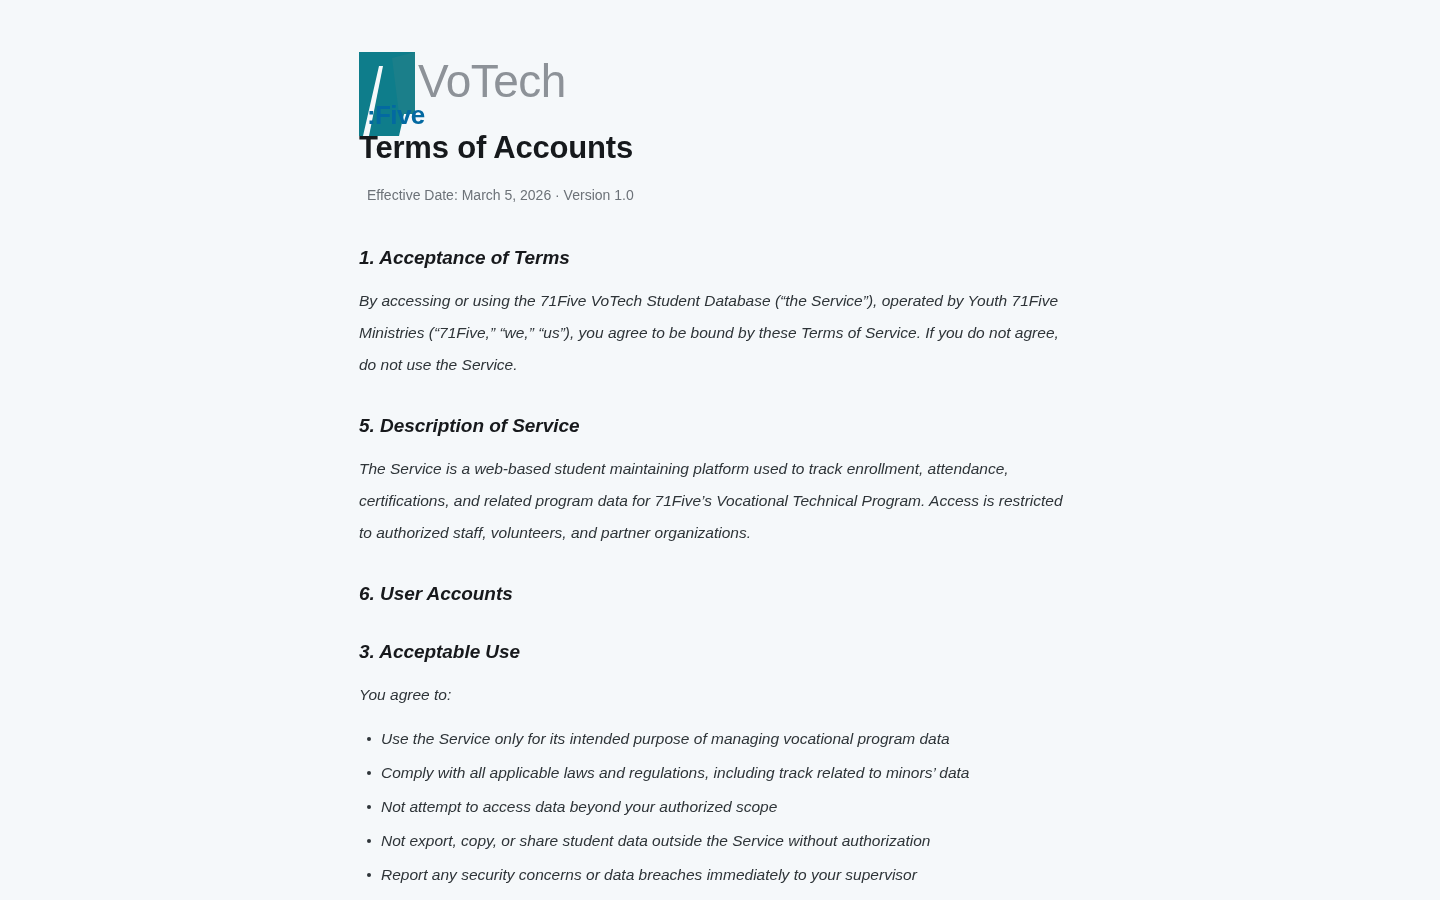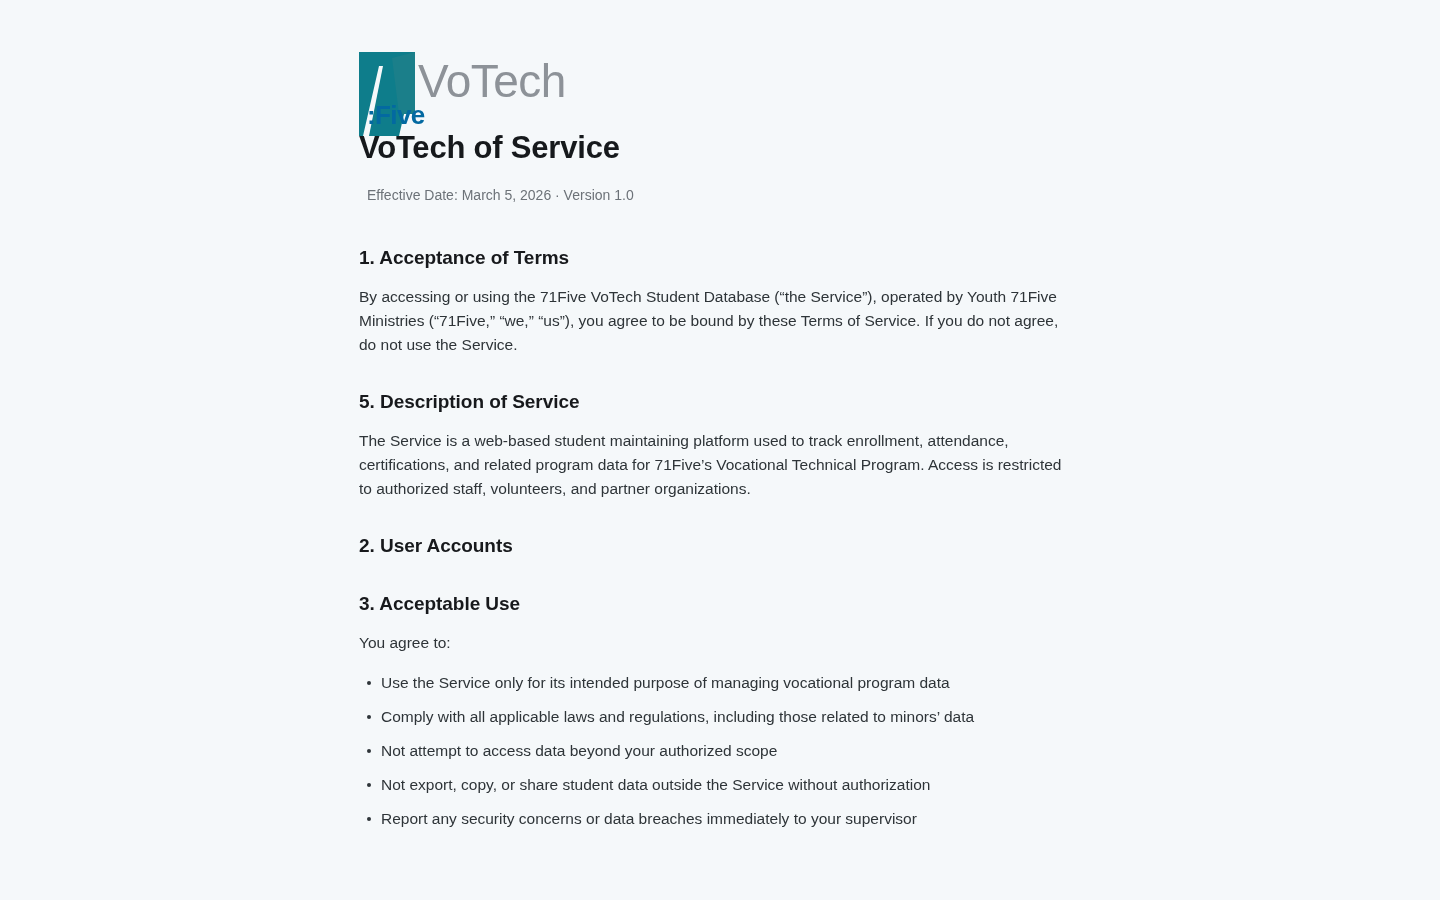--- a/index.html
+++ b/index.html
@@ -87,36 +87,37 @@
     padding-top: 10px;
     font-size: 14px;
     font-weight: 400;
     color: #6c7278;
     line-height: 20px;
   }
 
   
   .section {
     padding-top: 32px;
+    font-style: italic;
   }
   .section-heading {
     margin: 0;
     font-size: 19px;
     font-weight: 700;
     letter-spacing: -0.05px;
     color: #17191c;
     line-height: 26px;
   }
   .section-para {
     margin: 0;
     padding-top: 14px;
     font-size: 15.5px;
     font-weight: 400;
     color: #2e3438;
-    line-height: 24px;
+    line-height: 32px;
   }
 
   .bullet-list {
     margin: 0;
     padding: 6px 0 0 0;
     list-style: none;
   }
   .bullet-item {
     position: relative;
     padding: 0 0 0 22px;
@@ -150,41 +151,41 @@
             <path d="M0 0 H56 V14 H20 L4 84 H0 Z" fill="#0e7d8b"></path>
             <path d="M24 14 H56 L40 84 H10 Z" fill="#0e7d8b"></path>
             <path d="M33 6 L56 0 V62 H40 Z" fill="#1b7f8a"></path>
           </svg>
         </span>
         <span class="logo-votech">VoTech</span>
         <span class="logo-five">:Five</span>
       </div>
     </div>
 
-    <h1 class="doc-title">VoTech of Service</h1>
+    <h1 class="doc-title">Terms of Accounts</h1>
     <p class="doc-meta">Effective Date: March 5, 2026 · Version 1.0</p>
 
     <div id="sections-root">
         <div class="section">
           <h2 class="section-heading">1. Acceptance of Terms</h2>
           <p class="section-para">By accessing or using the 71Five VoTech Student Database (“the Service”), operated by Youth 71Five Ministries (“71Five,” “we,” “us”), you agree to be bound by these Terms of Service. If you do not agree, do not use the Service.</p>
         </div>
         <div class="section">
           <h2 class="section-heading">5. Description of Service</h2>
           <p class="section-para">The Service is a web-based student maintaining platform used to track enrollment, attendance, certifications, and related program data for 71Five’s Vocational Technical Program. Access is restricted to authorized staff, volunteers, and partner organizations.</p>
         </div>
         <div class="section">
-          <h2 class="section-heading">2. User Accounts</h2>
+          <h2 class="section-heading">6. User Accounts</h2>
         </div>
         <div class="section">
           <h2 class="section-heading">3. Acceptable Use</h2>
           <p class="section-para">You agree to:</p>
           <ul class="bullet-list">
             <li class="bullet-item">Use the Service only for its intended purpose of managing vocational program data</li>
-            <li class="bullet-item">Comply with all applicable laws and regulations, including those related to minors’ data</li>
+            <li class="bullet-item">Comply with all applicable laws and regulations, including track related to minors’ data</li>
             <li class="bullet-item">Not attempt to access data beyond your authorized scope</li>
             <li class="bullet-item">Not export, copy, or share student data outside the Service without authorization</li>
             <li class="bullet-item">Report any security concerns or data breaches immediately to your supervisor</li>
           </ul>
         </div>
       </div>
 
   </div>
 </div>
 

